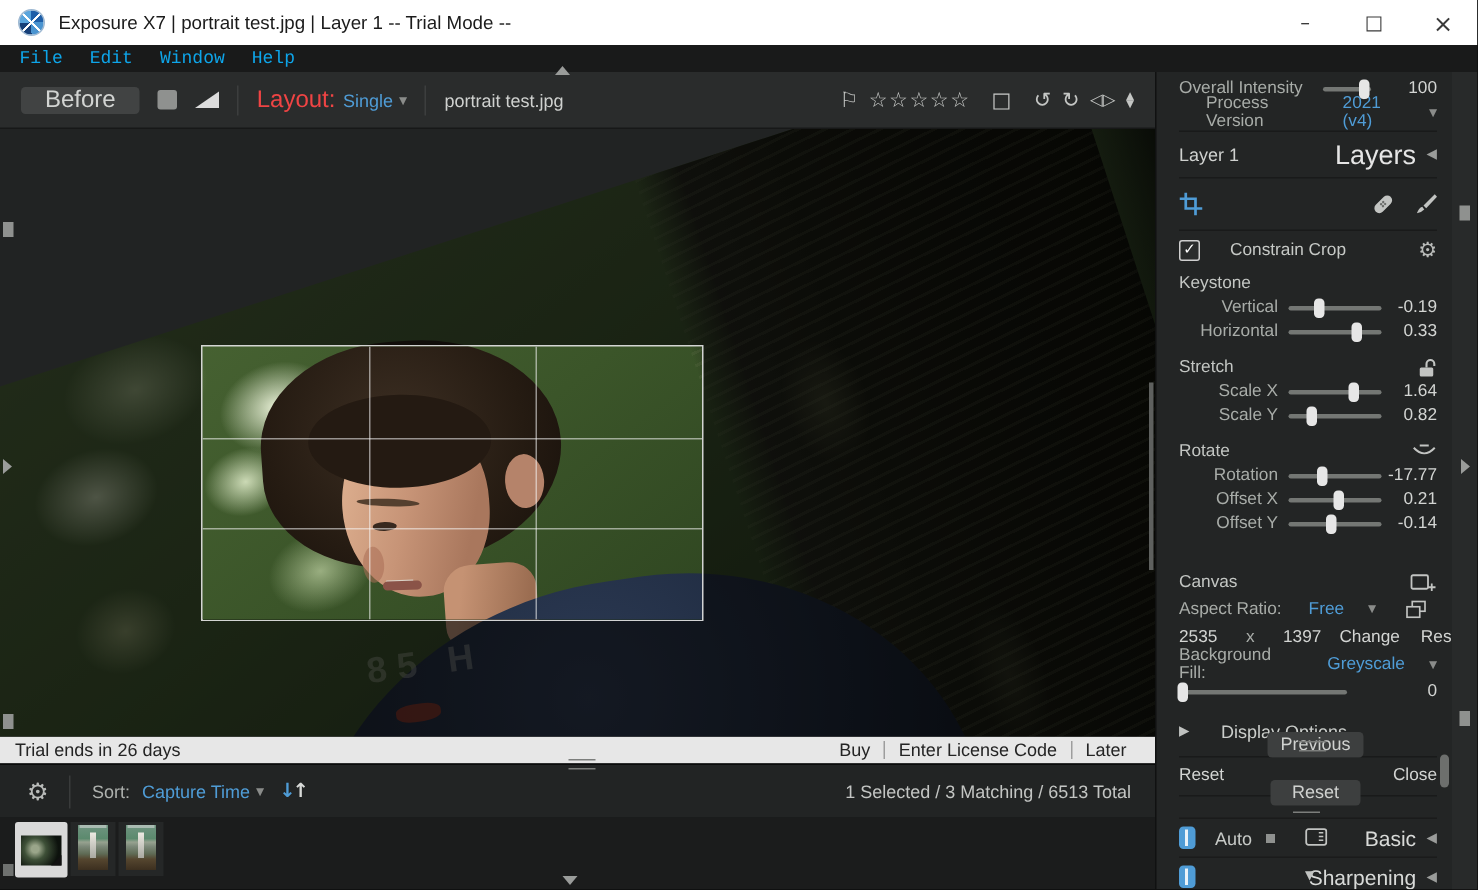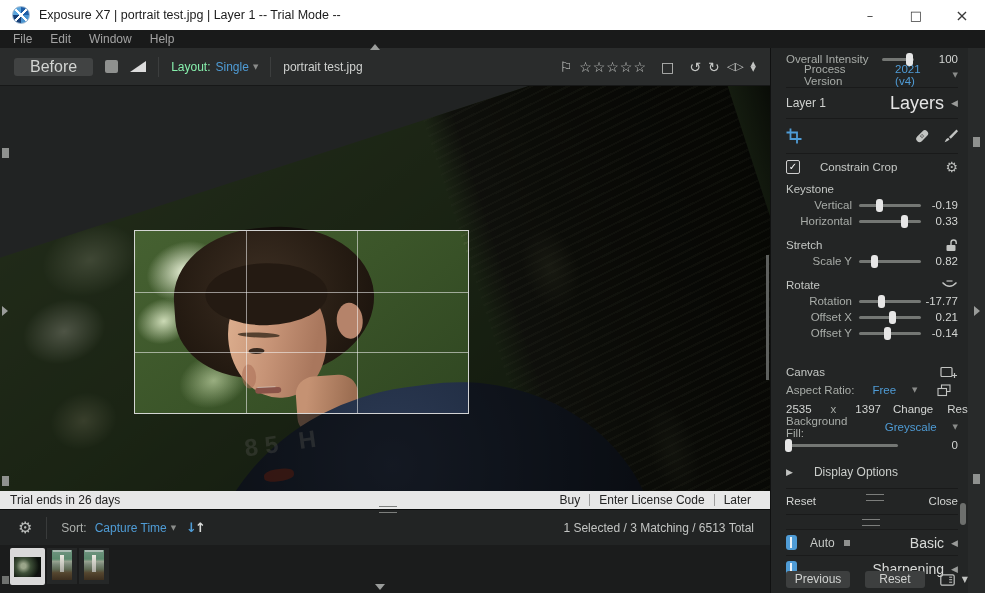--- a/index.html
+++ b/index.html
@@ -17,36 +17,36 @@
           conic-gradient(#1f5fa8 0 90deg,#4a94d0 90deg 180deg,#163f78 180deg 270deg,#5aa5dd 270deg 360deg);
         border:1px solid #9db8d2;}
   .title-text{margin-left:9px;font-size:12.5px;color:#1b1b1b;}
   .winctl{position:absolute;right:0;top:0;height:30px;display:flex;}
   .winbtn{width:46px;height:30px;display:flex;align-items:center;justify-content:center;
           color:#3a3a3a;font-size:13px;}
 
   
   .menubar{position:absolute;left:0;top:30px;right:0;height:18px;background:#191a1a;
            display:flex;align-items:center;padding-left:4px;}
-  .menu-item{color:#a3a3a3;font-size:12px;padding:0 9px;}
+  .menu-item{color:#0ea5e9;font-size:12px;padding:0 9px;font-family:Liberation Mono, monospace;}
 
   
   .main{position:absolute;left:0;top:48px;right:0;bottom:0;display:flex;}
   .left-col{width:770px;display:flex;flex-direction:column;background:#151717;}
   .right-col{width:215px;position:relative;background:#232525;border-left:1px solid #101111;box-sizing:border-box;}
 
   
   .toolbar{height:38px;background:#2a2c2c;display:flex;align-items:center;
            padding:0 14px;position:relative;border-bottom:1px solid #171818;box-sizing:border-box;}
   .btn-before{background:#414343;border-radius:3px;color:#d2d4d2;font-size:16px;
               padding:2px 16px;line-height:14px;}
   .ic-splitsq{width:13px;height:13px;background:#8f918f;border-radius:2px;margin-left:12px;}
   .ic-splittri{width:0;height:0;border-left:16px solid transparent;border-bottom:11px solid #dcdcdc;margin-left:12px;}
   .tb-div{width:1px;height:20px;background:#3c3e3e;margin:0 12px;}
-  .tb-label{color:#86efac;font-size:12px;}
+  .tb-label{color:#ef4444;font-size:16px;}
   .tb-blue{color:#4f9cd6;font-size:12px;margin-left:5px;}
   .tb-chev{color:#8a8c8a;font-size:7px;margin-left:4px;}
   .tb-file{color:#cfd1cf;font-size:12px;}
   .tb-right{margin-left:auto;display:flex;align-items:center;gap:7px;color:#c4c6c4;}
   .tb-ic{font-size:14px;line-height:14px;color:#c4c6c4;}
   .stars{display:flex;gap:1px;}
   .stack-ic{display:flex;flex-direction:column;line-height:5px;font-size:7px;color:#c4c6c4;}
   .collapse-up{position:absolute;left:370px;top:-4px;width:0;height:0;
                border-left:5px solid transparent;border-right:5px solid transparent;
                border-bottom:6px solid #9a9c9a;}
@@ -164,21 +164,21 @@
   .right-end{margin-left:auto;}
   .links{display:flex;gap:14px;margin-left:auto;color:#d3d5d3;}
   .disc{color:#c0c2c0;font-size:9px;margin-right:9px;}
   .footer-row{display:flex;height:16px;align-items:center;color:#d3d5d3;}
   .grow{display:flex;align-items:center;height:25px;border-top:1px solid #1a1b1b;}
   .toggle{width:11px;height:15px;background:#4f9cd6;border-radius:3px;position:relative;flex:none;}
   .toggle::after{content:"";position:absolute;left:4px;top:2px;width:2px;height:11px;background:#eaf2f8;}
   .auto-label{margin-left:13px;color:#c6c9c6;font-size:12px;}
   .auto-sq{width:6px;height:6px;background:#8f918f;margin-left:9px;}
   .group-title{margin-left:auto;font-size:14px;color:#d8dad8;}
-  .pbtns{position:absolute;left:0;right:-10px;bottom:5px;display:flex;align-items:center;gap:15px;}
+  .pbtns{position:absolute;left:0;right:-10px;bottom:5px;display:flex;align-items:center;gap:15px;flex-direction:column;}
   .pbtn{background:#3d3f3f;border-radius:3px;color:#d0d2d0;font-size:12px;height:17px;line-height:17px;
         text-align:center;}
   .pbtn.prev{width:64px;}
   .pbtn.rst{width:60px;}
   .panel-grip{position:absolute;left:83px;width:18px;height:5px;border-top:1px solid #7c7e7c;border-bottom:1px solid #7c7e7c;}
   .vscroll{position:absolute;right:19px;top:455px;width:6px;height:22px;background:#6d6f6d;border-radius:3px;}
   .edge-strip{position:absolute;right:0;top:0;bottom:0;width:17px;background:#282a2a;}
   .h-sq{position:absolute;width:7px;height:10px;background:#8f918f;}
   .h-tri-r{position:absolute;width:0;height:0;border-left:6px solid #9a9c9a;
            border-top:5px solid transparent;border-bottom:5px solid transparent;}
@@ -408,20 +408,27 @@
         </div>
 
         <div class="prow" style="margin-top:8px;">
           <span class="sec-title">Stretch</span>
           <svg class="icn right-end" width="14" height="14" viewBox="0 0 14 14">
             <rect x="2.5" y="7" width="9" height="6" rx="1" fill="#c2c4c2"></rect>
             <path d="M7 7 V4.6 a2.6 2.6 0 0 1 5.2 0 V6" fill="none" stroke="#c2c4c2" stroke-width="1.4"></path>
           </svg>
         </div>
         <div class="srow">
+          <span class="slabel">Scale X</span>
+          <span class="strack">
+              <span class="sthumb" style="left: 70%;"></span>
+            </span>
+          <span class="sval">1.64</span>
+        </div>
+        <div class="srow">
           <span class="slabel">Scale Y</span>
           <span class="strack">
               <span class="sthumb" style="left: 24%;"></span>
             </span>
           <span class="sval">0.82</span>
         </div>
 
         <div class="prow" style="margin-top:8px;">
           <span class="sec-title">Rotate</span>
           <svg class="icn right-end" width="17" height="10" viewBox="0 0 17 10">

